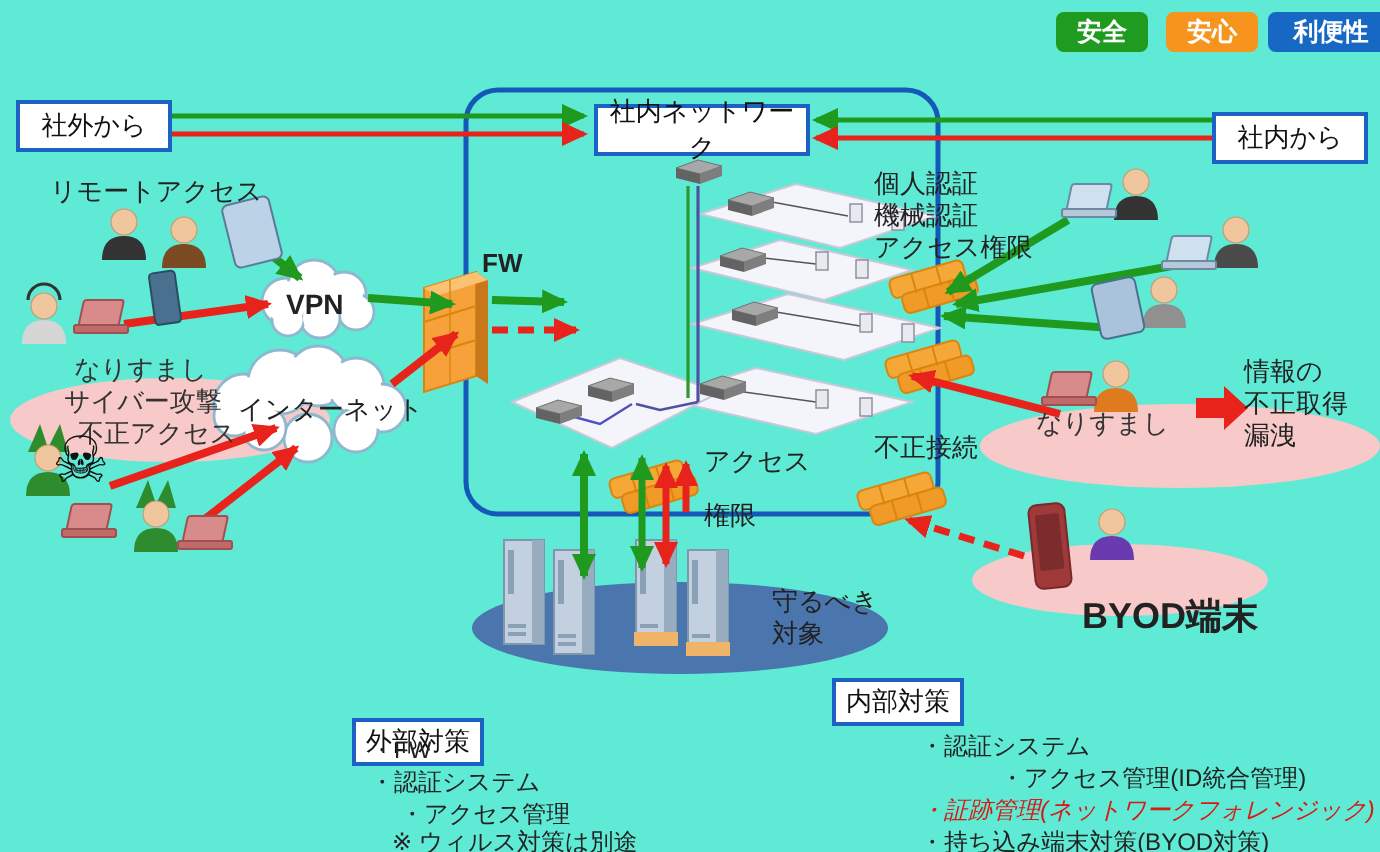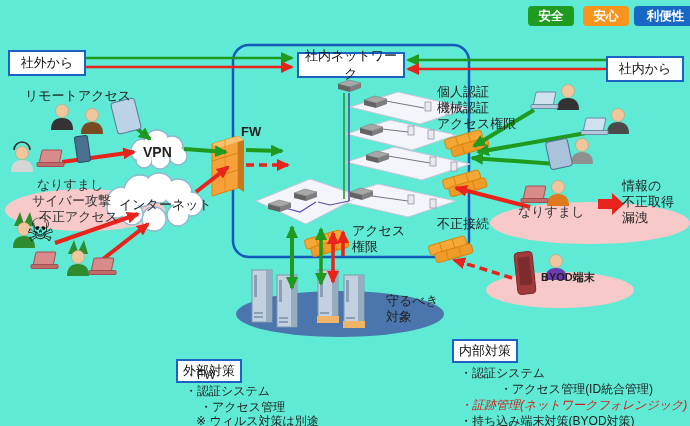--- a/index.html
+++ b/index.html
@@ -257,39 +257,39 @@
 <div class="lbl" style="left:25px;top:88px;">リモートアクセス</div>
 <div class="lbl bold" style="left:143px;top:144px;font-size:14px;">VPN</div>
 <div class="lbl" style="left:119px;top:197px;">インターネット</div>
 <div class="lbl" style="left:37px;top:177px;color:#333;">なりすまし</div>
 <div class="lbl" style="left:32px;top:193px;color:#333;">サイバー攻撃</div>
 <div class="lbl" style="left:39px;top:209px;color:#333;">不正アクセス</div>
 <div class="skull" style="left:26px;top:214px;">☠</div>
 
 <div class="lbl bold" style="left:241px;top:124px;">FW</div>
 <div class="lbl" style="left:352px;top:223px;">アクセス</div>
-<div class="lbl" style="left:352px;top:239px;">権限</div>
+<div class="lbl" style="left:352px;top:250px;">権限</div>
 <div class="lbl" style="left:386px;top:293px;">守るべき</div>
 <div class="lbl" style="left:386px;top:309px;">対象</div>
 
 <div class="lbl" style="left:437px;top:84px;">個人認証</div>
 <div class="lbl" style="left:437px;top:100px;">機械認証</div>
 <div class="lbl" style="left:437px;top:116px;">アクセス権限</div>
 <div class="lbl" style="left:437px;top:216px;">不正接続</div>
 <div class="lbl" style="left:518px;top:204px;color:#333;">なりすまし</div>
 <div class="lbl" style="left:622px;top:178px;">情報の</div>
 <div class="lbl" style="left:622px;top:194px;">不正取得</div>
 <div class="lbl" style="left:622px;top:210px;">漏洩</div>
-<div class="lbl bold" style="left:541px;top:269px;font-size:11px;">BYOD端末</div>
+<div class="lbl bold" style="left:541px;top:300px;font-size:18px;">BYOD端末</div>
 
 <div class="box" style="left:176px;top:359px;width:62px;height:20px;">外部対策</div>
 <div class="lbl small" style="left:185px;top:368px;">・FW</div>
 <div class="lbl small" style="left:185px;top:384px;">・認証システム</div>
 <div class="lbl small" style="left:185px;top:400px;margin-left:15px;">・アクセス管理</div>
 <div class="lbl small" style="left:196px;top:414px;">※ ウィルス対策は別途</div>
 
-<div class="box" style="left:452px;top:339px;width:62px;height:20px;text-align:center;">内部対策</div>
+<div class="box" style="left:416px;top:339px;width:62px;height:20px;text-align:center;">内部対策</div>
 <div class="lbl small" style="left:460px;top:366px;">・認証システム</div>
 <div class="lbl small" style="left:460px;top:382px;margin-left:40px;">・アクセス管理(ID統合管理)</div>
 <div class="lbl small red" style="left:460px;top:398px;font-style:italic;">・証跡管理(ネットワークフォレンジック)</div>
 <div class="lbl small" style="left:460px;top:414px;">・持ち込み端末対策(BYOD対策)</div>
 
 </div>
 
 </body></html>

